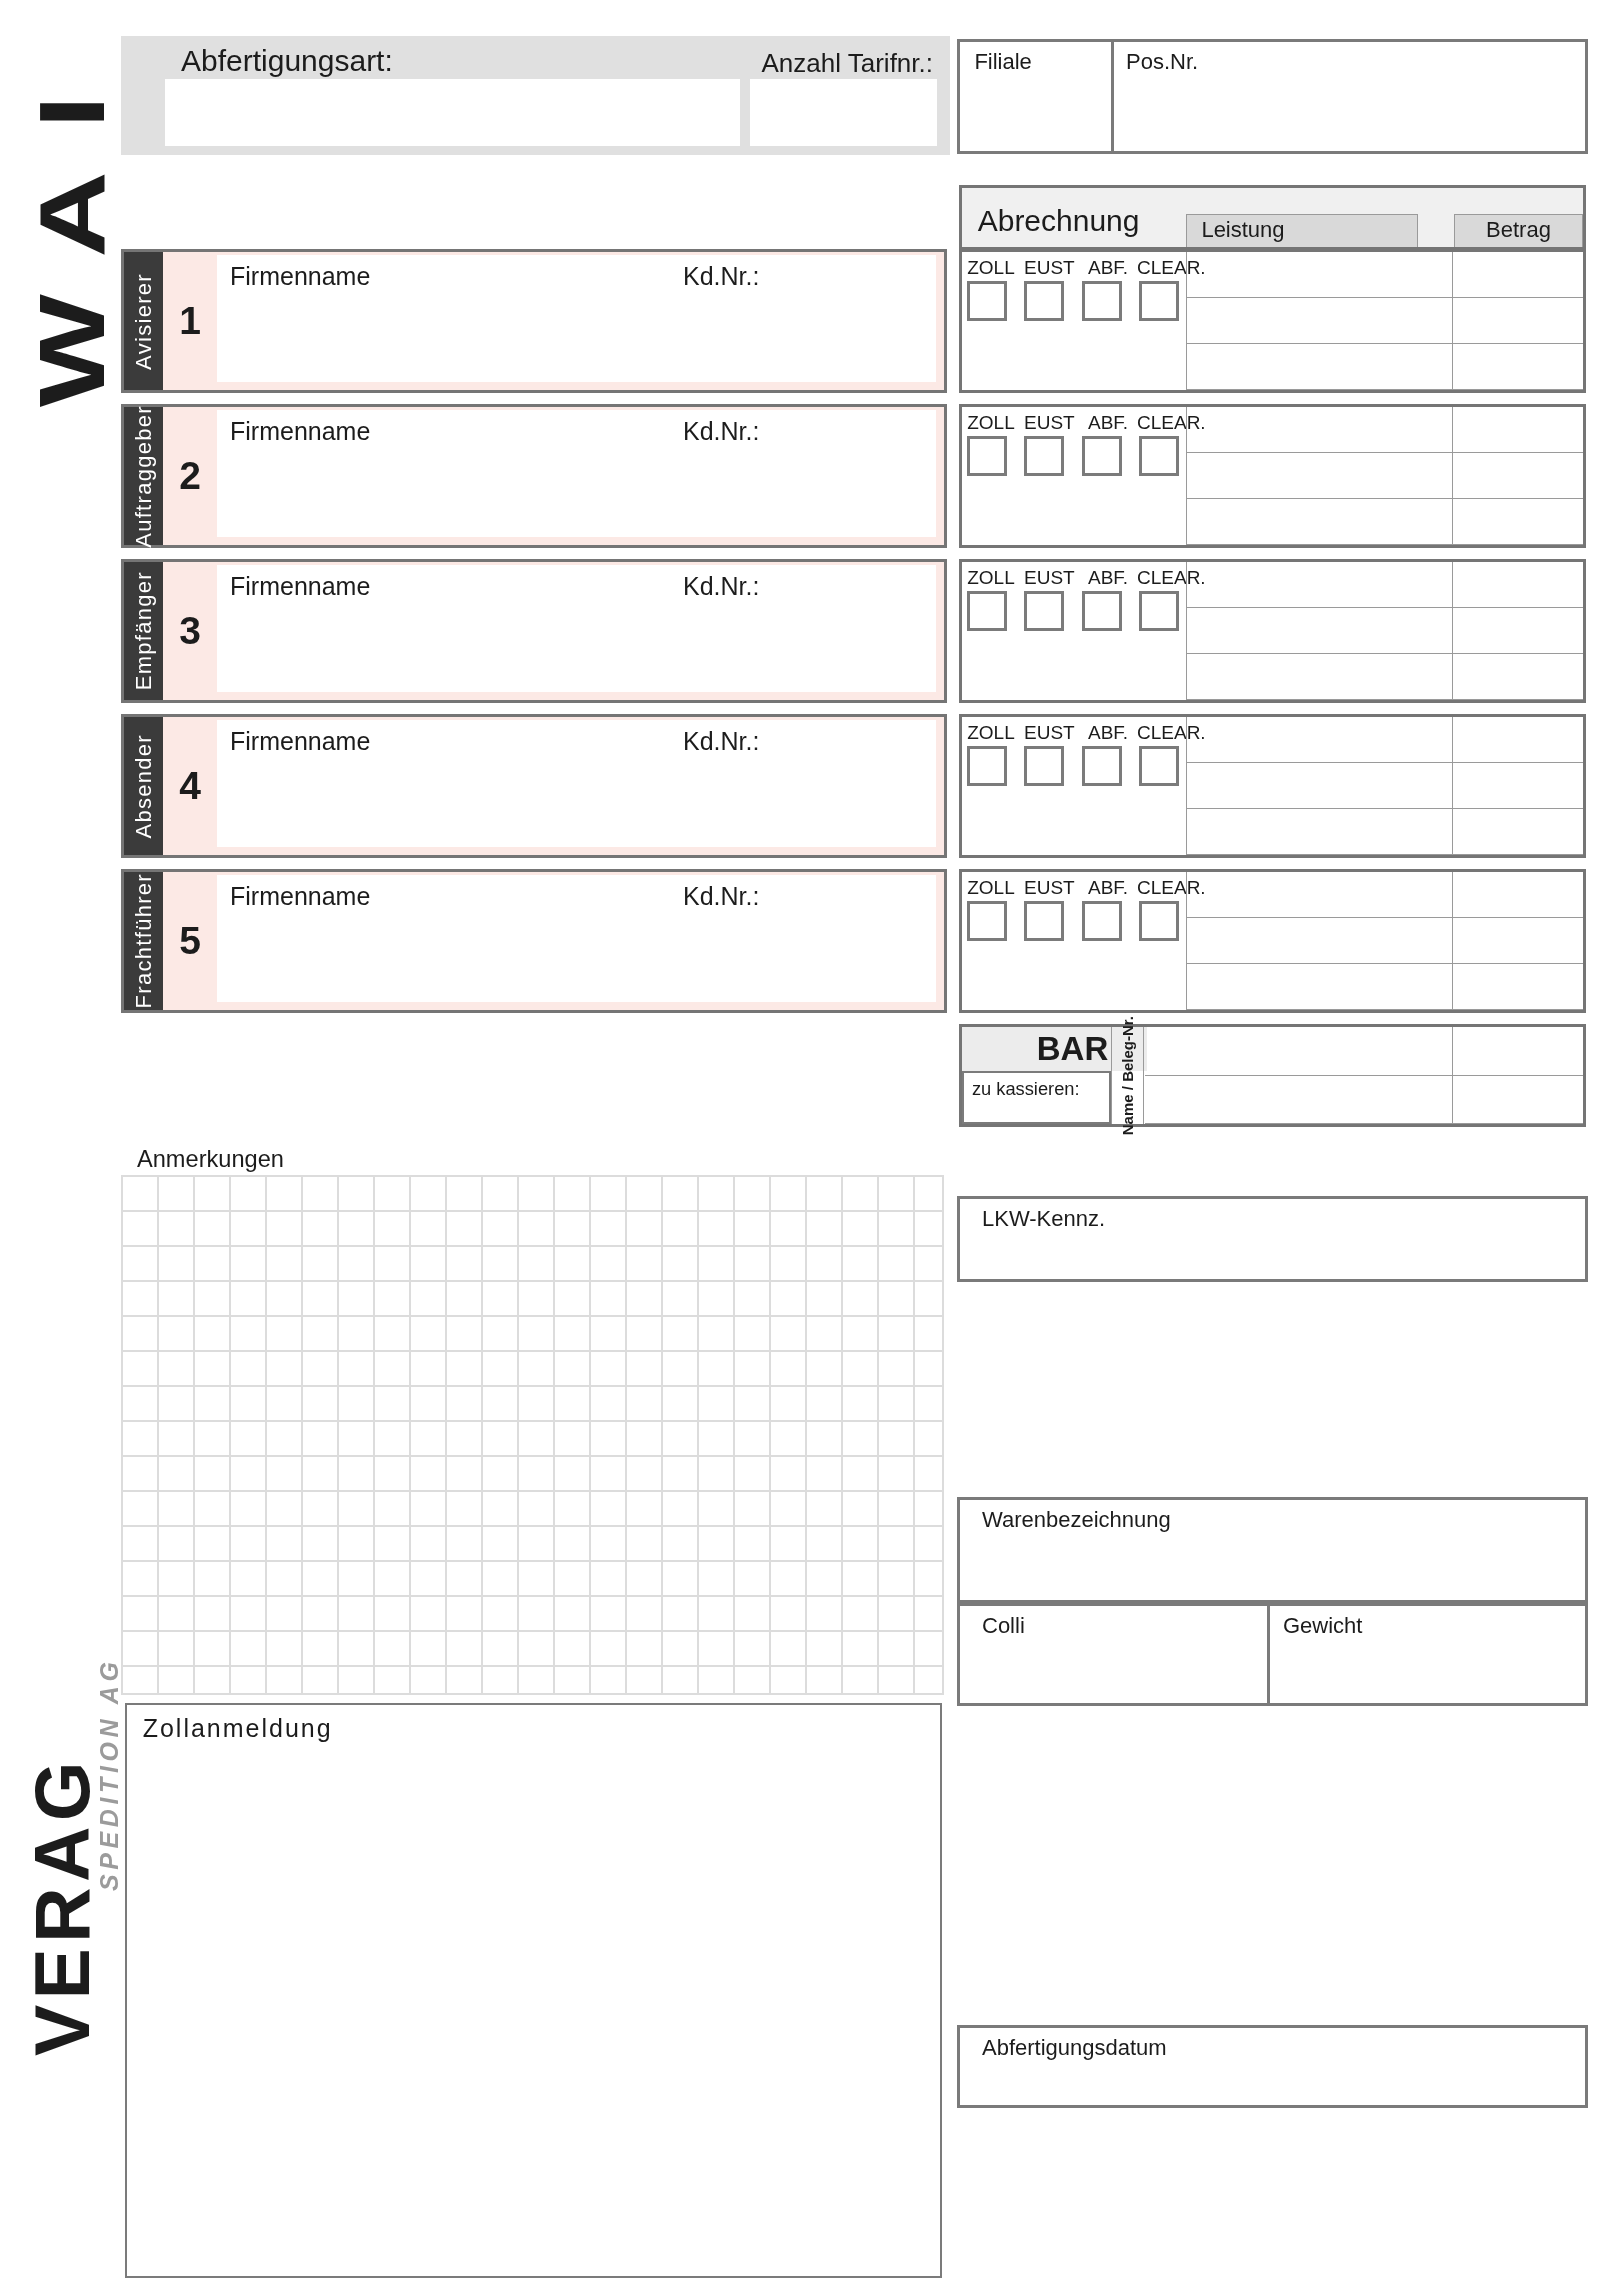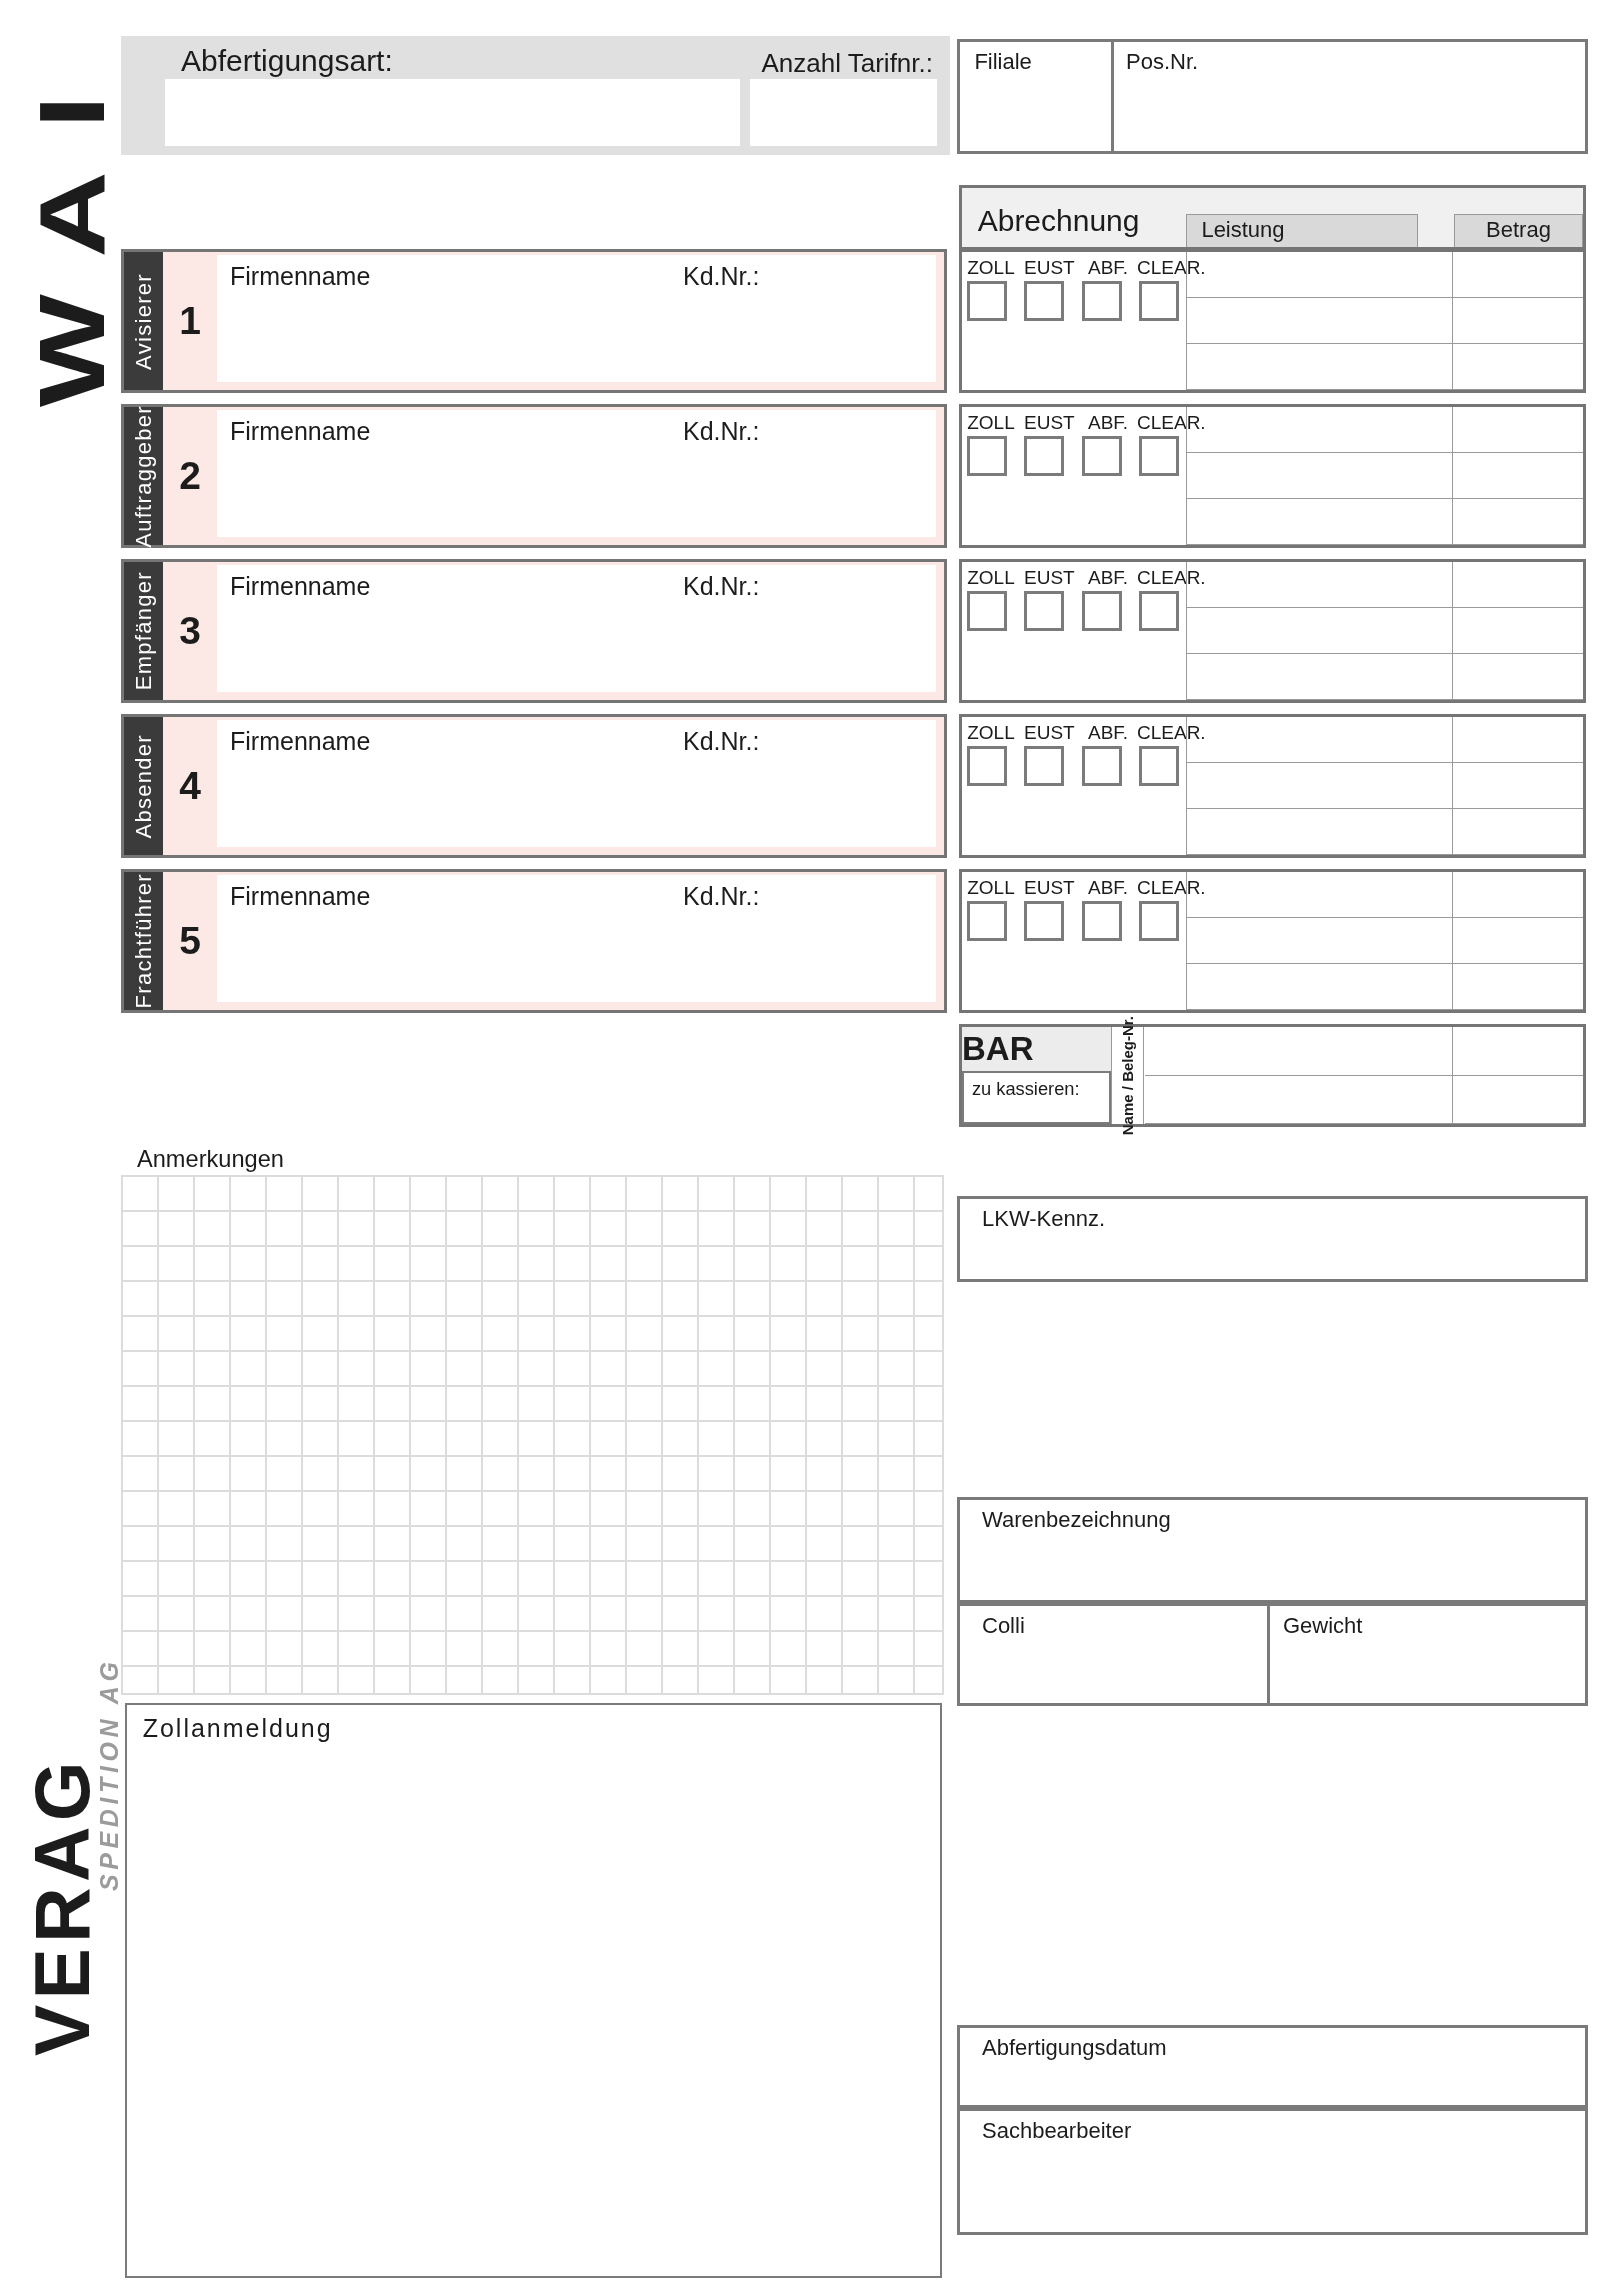--- a/index.html
+++ b/index.html
@@ -43,21 +43,21 @@
   .abr-block{position:absolute;left:838px;top:0;width:627px;height:144px;border:3.3px solid #757575;background:#fff;box-sizing:border-box;}
   .cb-label{position:absolute;top:5.2px;font-size:19px;}
   .checkbox{position:absolute;top:29px;width:34px;height:34px;border:3.3px solid #7b7b7b;background:#fff;}
   .line-zone{position:absolute;left:224px;right:0;top:0;bottom:0;border-left:1.3px solid #9a9a9a;display:flex;flex-direction:column;}
   .lrow{flex:1;border-bottom:1.3px solid #9a9a9a;}
   .lrow:last-child{border-bottom:none;}
   .vdiv{position:absolute;left:265px;top:0;bottom:0;width:1.3px;background:#9a9a9a;}
 
   
   .bar-block{left:959px;top:1024px;width:627px;height:103px;border:3.3px solid #757575;background:#fff;box-sizing:border-box;}
-  .bar-box{left:0;top:0;width:149px;height:44px;background:#ececec;display:flex;align-items:center;font-size:33px;font-weight:bold;}
+  .bar-box{left:0;top:0;width:149px;height:44px;background:#ececec;display:flex;align-items:center;justify-content:center;font-size:33px;font-weight:bold;padding-left:36px;}
   .zuk-box{left:0;top:44px;width:149px;bottom:0;border:2.6px solid #7b7b7b;background:#fff;box-sizing:border-box;font-size:18.3px;padding:5.2px 0 0 7.9px;}
   .name-strip{left:149px;top:0;bottom:0;width:33px;border-left:1.3px solid #9a9a9a;border-right:1.3px solid #9a9a9a;display:flex;align-items:center;justify-content:center;box-sizing:border-box;}
   .name-strip span{writing-mode:vertical-rl;transform:rotate(180deg);font-size:15px;font-weight:bold;white-space:nowrap;}
   .bar-rows{left:183px;right:0;top:0;bottom:0;display:flex;flex-direction:column;}
   .bar-vdiv{position:absolute;left:307px;top:0;bottom:0;width:1.3px;background:#9a9a9a;}
 
   
   .anm-label{left:137px;top:1146px;font-size:23.6px;}
   .anm-grid{left:121px;top:1175px;width:823px;height:520px;background:#fff;
     background-image:
@@ -283,22 +283,19 @@
   <div class="rbox" style="top:1603px;height:103px;">
     <span class="cell-label">Colli</span>
     <div class="rdiv" style="left:307px;"></div>
     <span class="rlabel2" style="left:323px;">Gewicht</span>
     <div class="abs" style="left:0;top:0;width:307px;bottom:0;"></div>
     <div class="abs" style="left:310px;top:0;right:0;bottom:0;"></div>
   </div>
   <div class="rbox" style="top:2025px;height:83px;">
     <span class="cell-label">Abfertigungsdatum</span>
   </div>
-  <div class="rbox" style="top:2108px;height:127px;">
-    <span class="cell-label">Sachbearbeiter</span>
-  </div>
 
   <div class="abs zoll-box">
     <div class="abs zoll-label">Zollanmeldung</div>
   </div>
 
 </div>
 
 
 </body></html>

